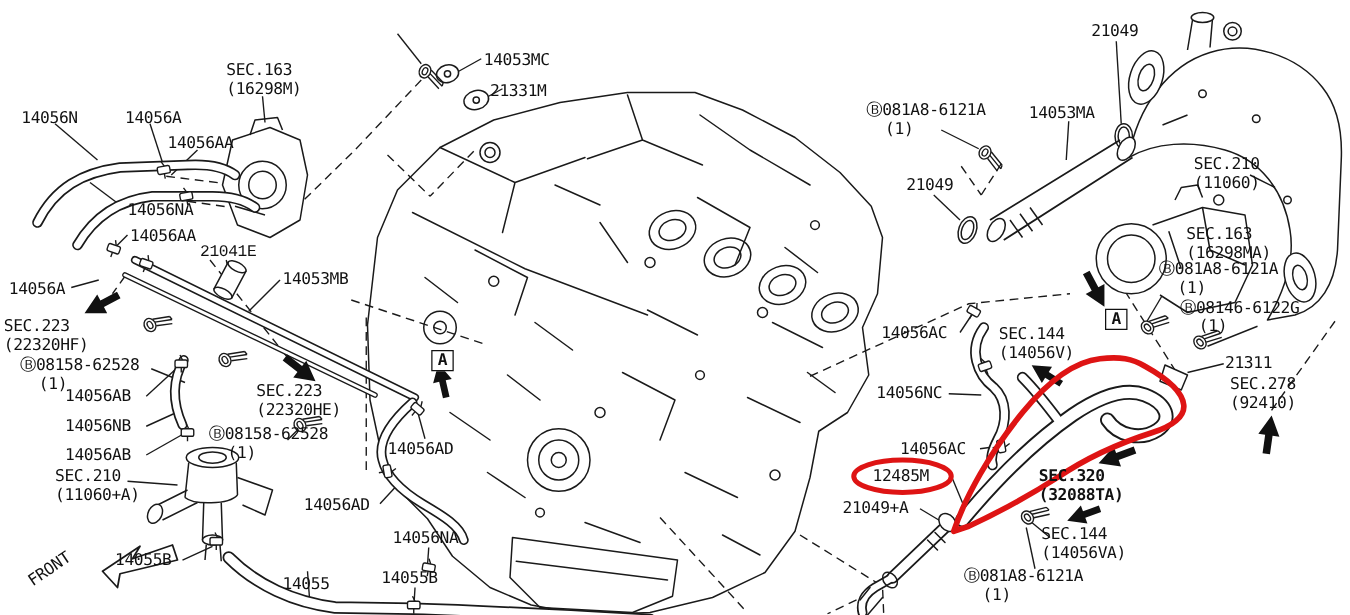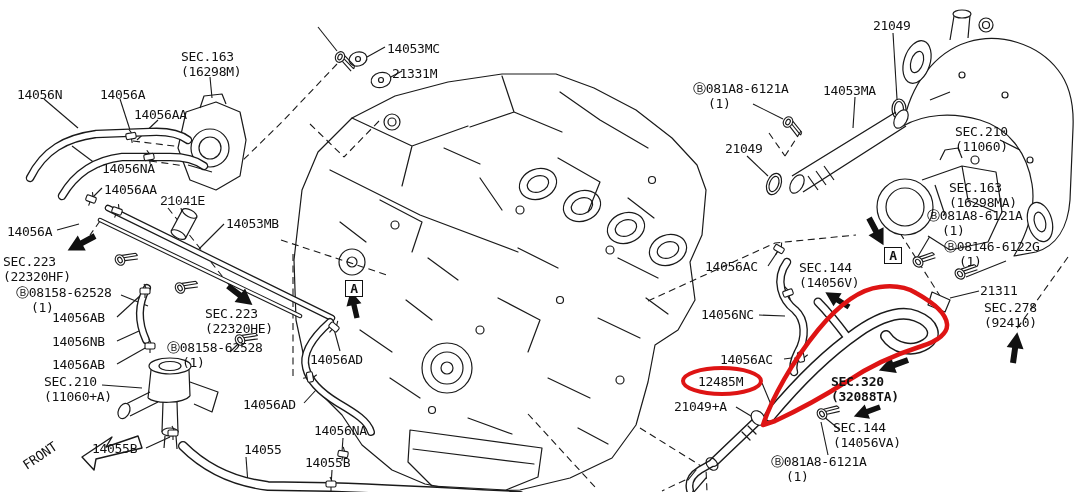--- a/index.html
+++ b/index.html
@@ -345,21 +345,21 @@
       <div class="lbl ctr" style="left: 44px; top: 374px;">SEC.210
 (11060+A)</div>
       <div class="lbl ctr" style="left: 205px; top: 306px;">SEC.223
 (22320HE)</div>
       <div class="lbl" style="left: 167px; top: 340px;">Ⓑ08158-62528
   (1)</div>
       <div class="lbl" style="left: 310px; top: 352px;">14056AD</div>
       <div class="lbl" style="left: 243px; top: 397px;">14056AD</div>
       <div class="lbl" style="left: 314px; top: 423px;">14056NA</div>
       <div class="lbl" style="left: 92px; top: 441px;">14055B</div>
-      <div class="lbl" style="left: 226px; top: 442px; margin-left: 18px;">14055</div>
+      <div class="lbl" style="left: 226px; top: 460px;">14055</div>
       <div class="lbl" style="left: 305px; top: 455px;">14055B</div>
       <div class="lbl rot" style="left: 20px; top: 460px; transform: rotate(-34deg);">FRONT</div>
       <div class="lbl" style="left: 873px; top: 18px;">21049</div>
       <div class="lbl" style="left: 693px; top: 81px;">Ⓑ081A8-6121A
   (1)</div>
       <div class="lbl" style="left: 823px; top: 83px;">14053MA</div>
       <div class="lbl ctr" style="left: 955px; top: 124px;">SEC.210
 (11060)</div>
       <div class="lbl" style="left: 725px; top: 141px;">21049</div>
       <div class="lbl ctr" style="left: 949px; top: 180px;">SEC.163

